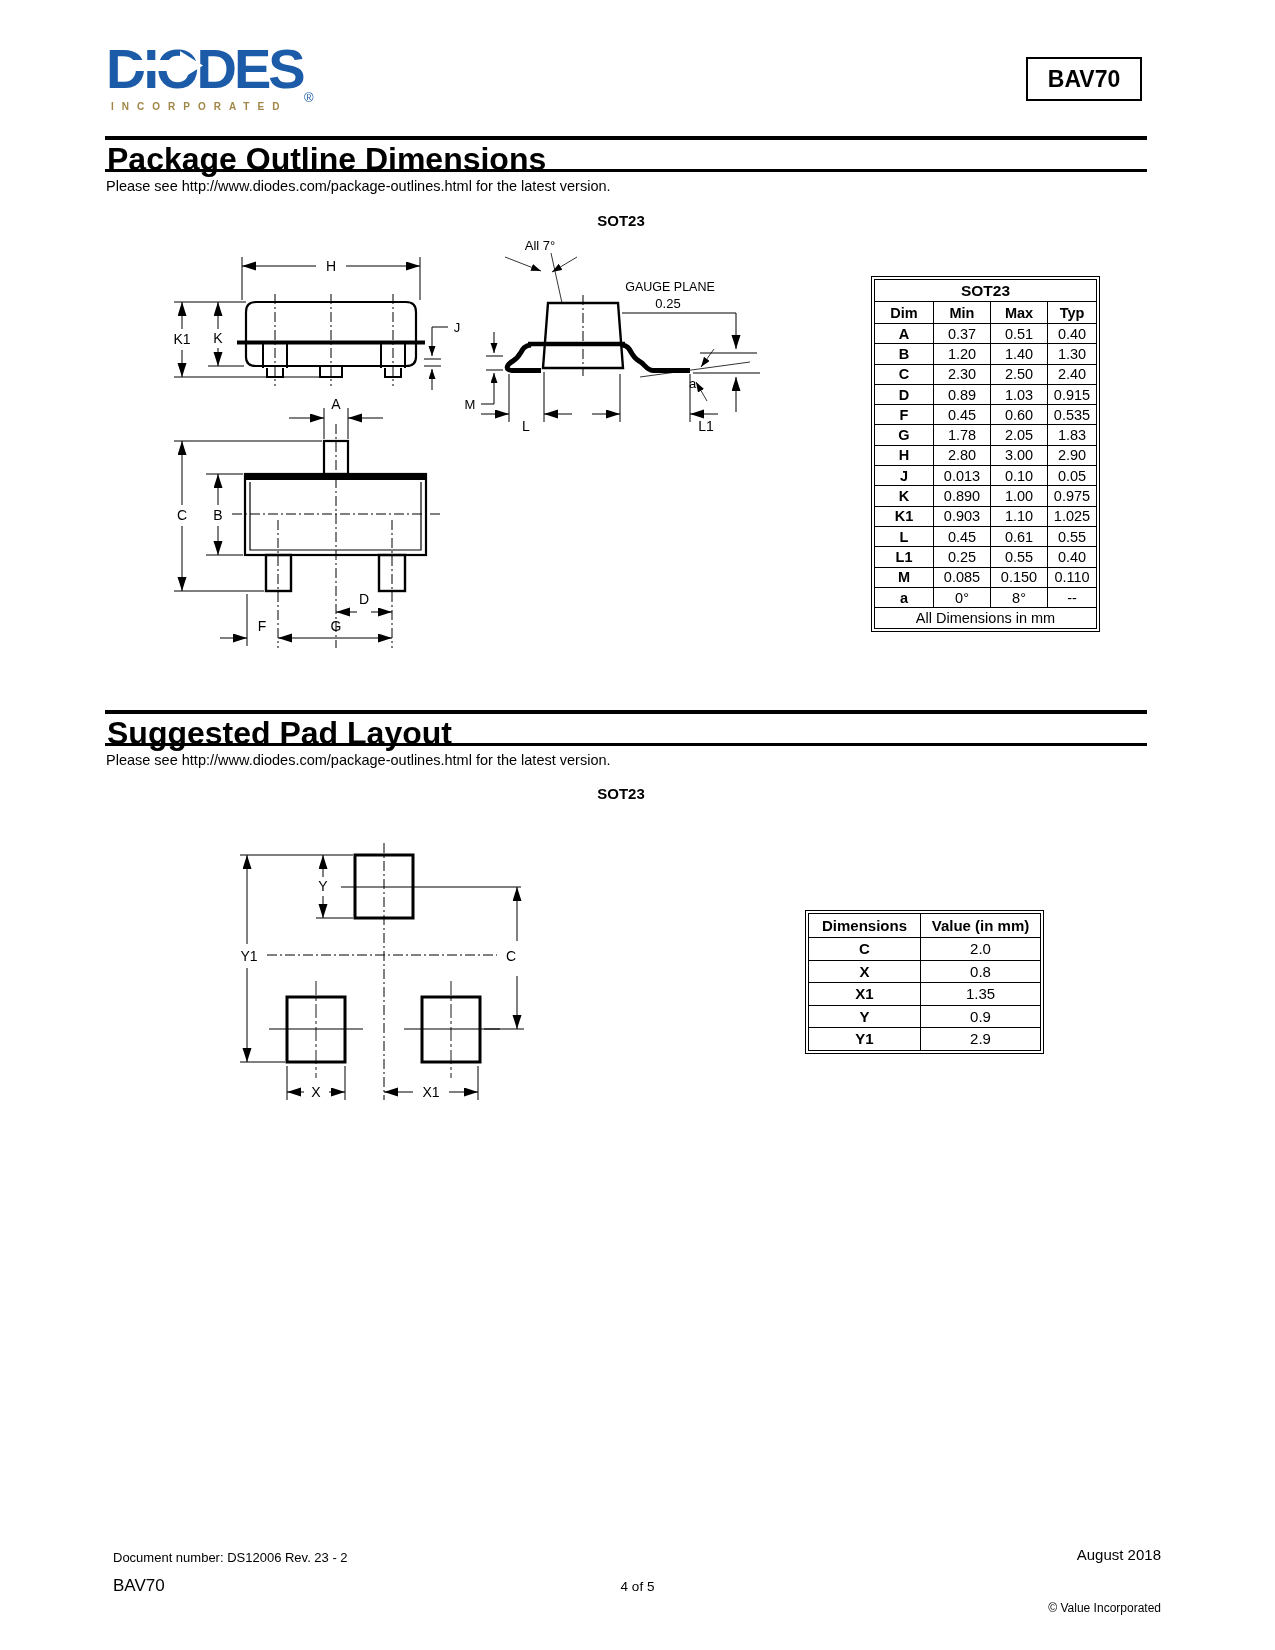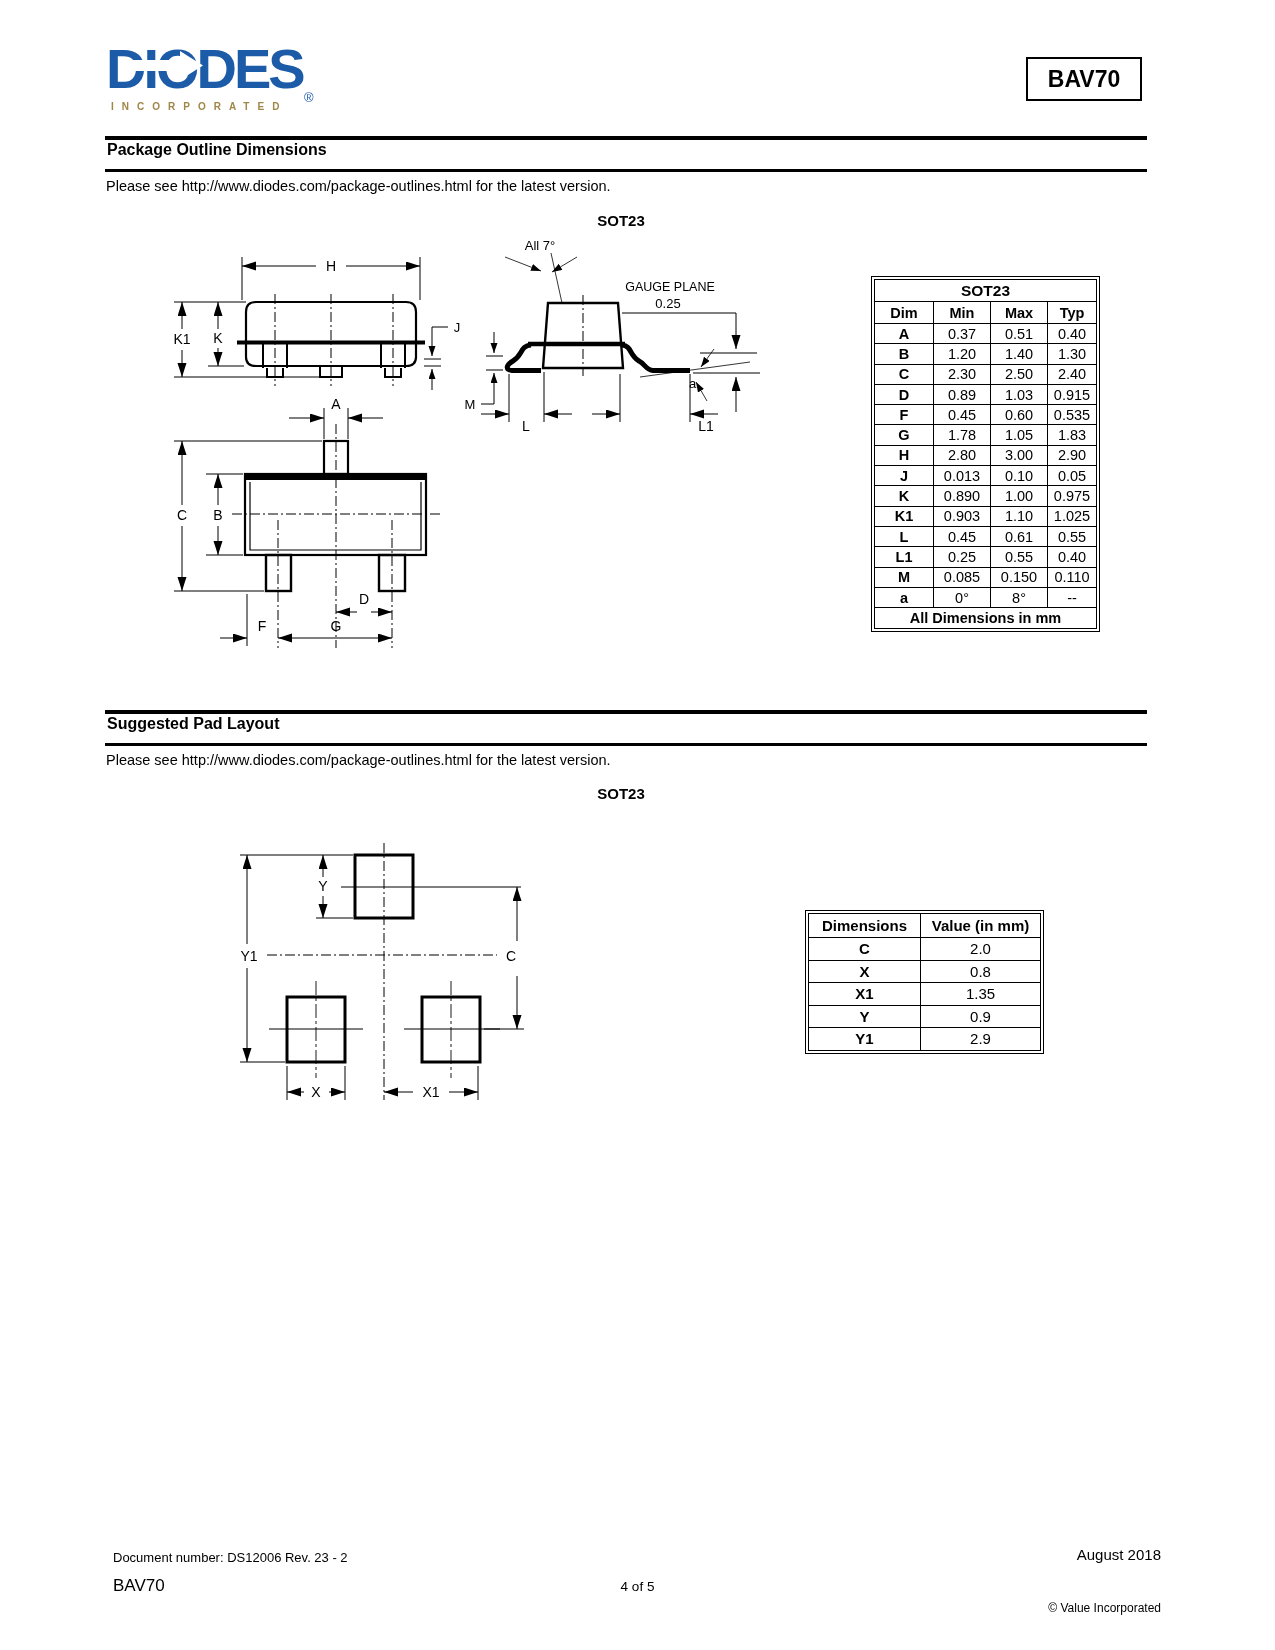--- a/index.html
+++ b/index.html
@@ -1,33 +1,33 @@
 <!DOCTYPE html>
 <html><head>
 <meta charset="utf-8">
 <style>
   html,body{margin:0;padding:0;background:#9a9a9a;}
   .page{position:relative;width:1275px;height:1650px;background:#ffffff;margin:0 auto;
         font-family:"Liberation Sans",sans-serif;color:#000;overflow:hidden;}
   .abs{position:absolute;}
   .rule{position:absolute;background:#000;}
-  .section-title{position:absolute;font-weight:bold;font-size:16px;letter-spacing:0;}
+  .section-title{position:absolute;font-weight:bold;font-size:32px;letter-spacing:0;}
   .note{position:absolute;font-size:14.5px;}
   .drawing-title{position:absolute;font-weight:bold;font-size:15px;width:130px;text-align:center;}
   
   .tblwrap{position:absolute;border:1.5px solid #000;padding:2px;background:#fff;}
   table{border-collapse:collapse;table-layout:fixed;}
   .dtable{border:1.5px solid #000;}
   .dtable th,.dtable td{border:1.2px solid #000;text-align:center;vertical-align:middle;
         font-size:14.5px;padding:0 2px;overflow:hidden;white-space:nowrap;}
   #outline-table .t-title th{font-size:15.5px;height:21px;}
   #outline-table .t-head th{height:21px;}
   #outline-table tbody td{height:19.3px;}
   #outline-table tbody td:first-child{font-weight:bold;}
-  #outline-table tfoot td{font-weight:bold;height:20px;}
+  #outline-table tfoot td{font-weight:normal;height:20px;}
   #pad-table th{height:23px;font-size:15px;}
   #pad-table tbody td{height:21.5px;font-size:15px;}
   #pad-table tbody td:first-child{font-weight:bold;}
   
   svg line,svg path,svg rect{stroke:#000;fill:none;}
   svg text{fill:#000;stroke:none;font-family:"Liberation Sans",sans-serif;font-size:14px;}
   .dim{stroke-width:1;}
   .thin{stroke-width:0.8;}
   .cl{stroke-width:1;stroke-dasharray:10 3 2 3;}
   .clf{stroke-width:0.9;stroke-dasharray:14 3 3 3;}
@@ -234,21 +234,21 @@
           </tr>
           <tr>
             <td>F</td>
             <td>0.45</td>
             <td>0.60</td>
             <td>0.535</td>
           </tr>
           <tr>
             <td>G</td>
             <td>1.78</td>
-            <td>1.05</td>
+            <td>2.05</td>
             <td>1.83</td>
           </tr>
           <tr>
             <td>H</td>
             <td>2.80</td>
             <td>3.00</td>
             <td>2.90</td>
           </tr>
           <tr>
             <td>J</td>

